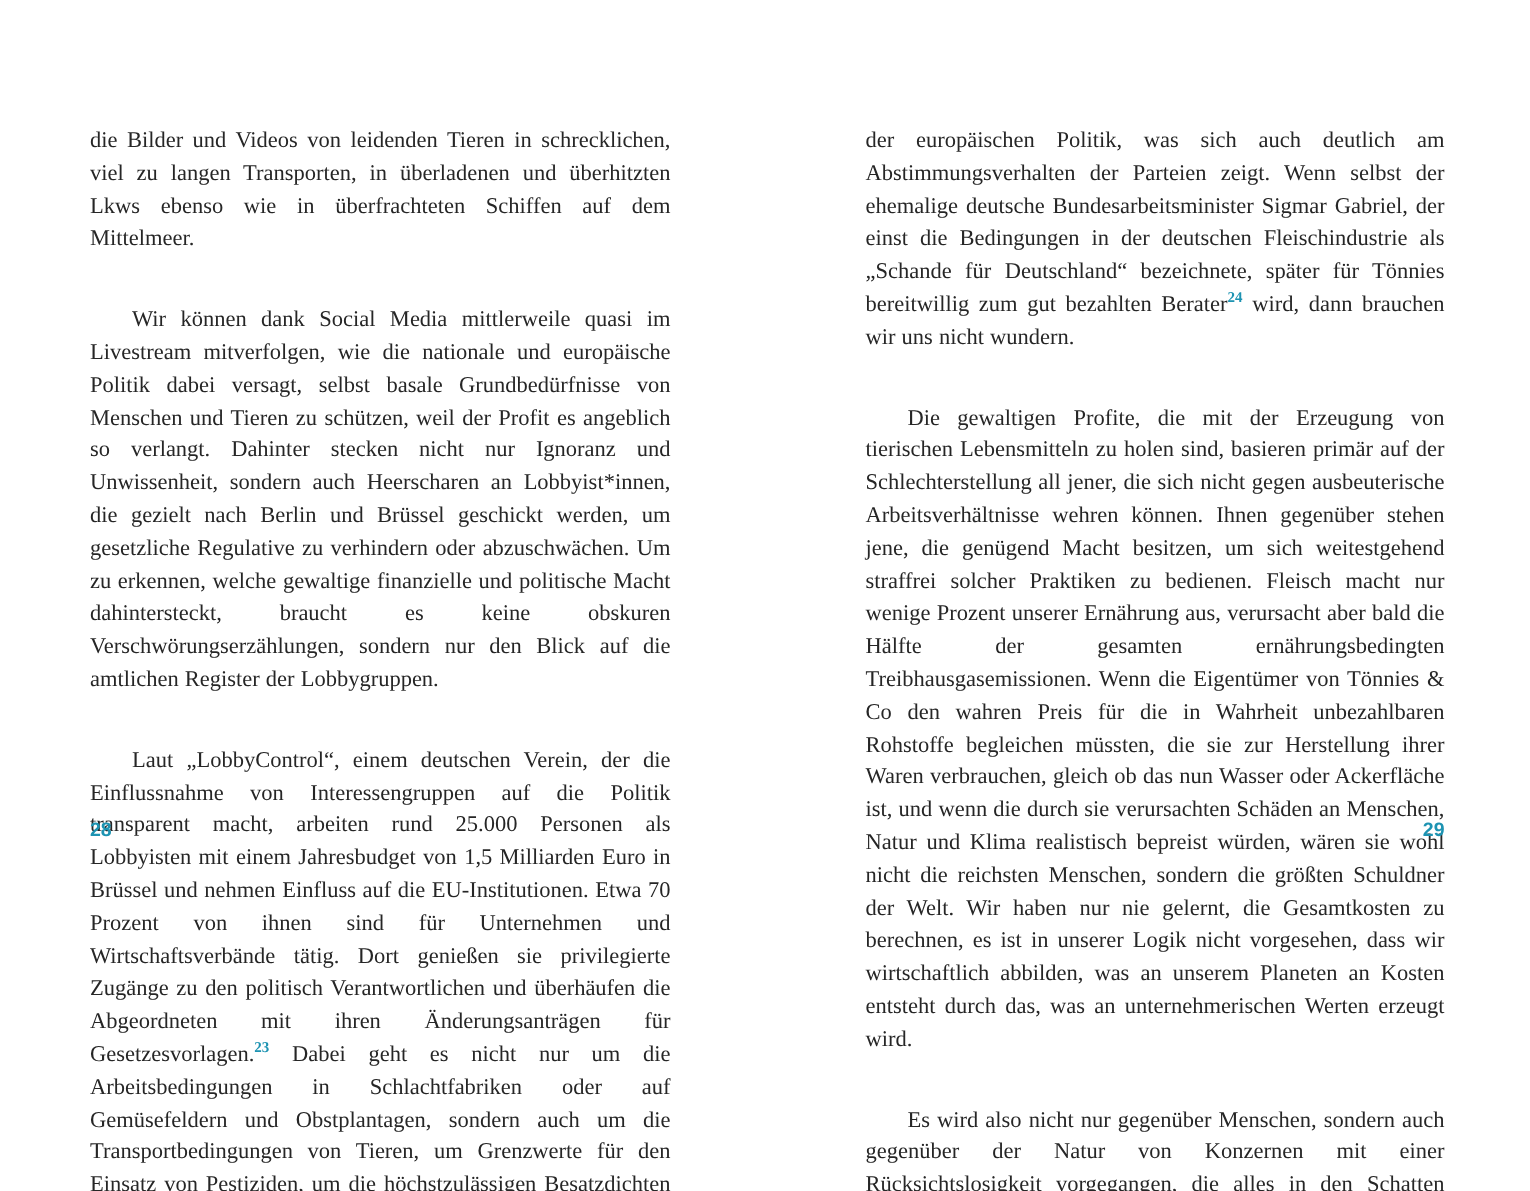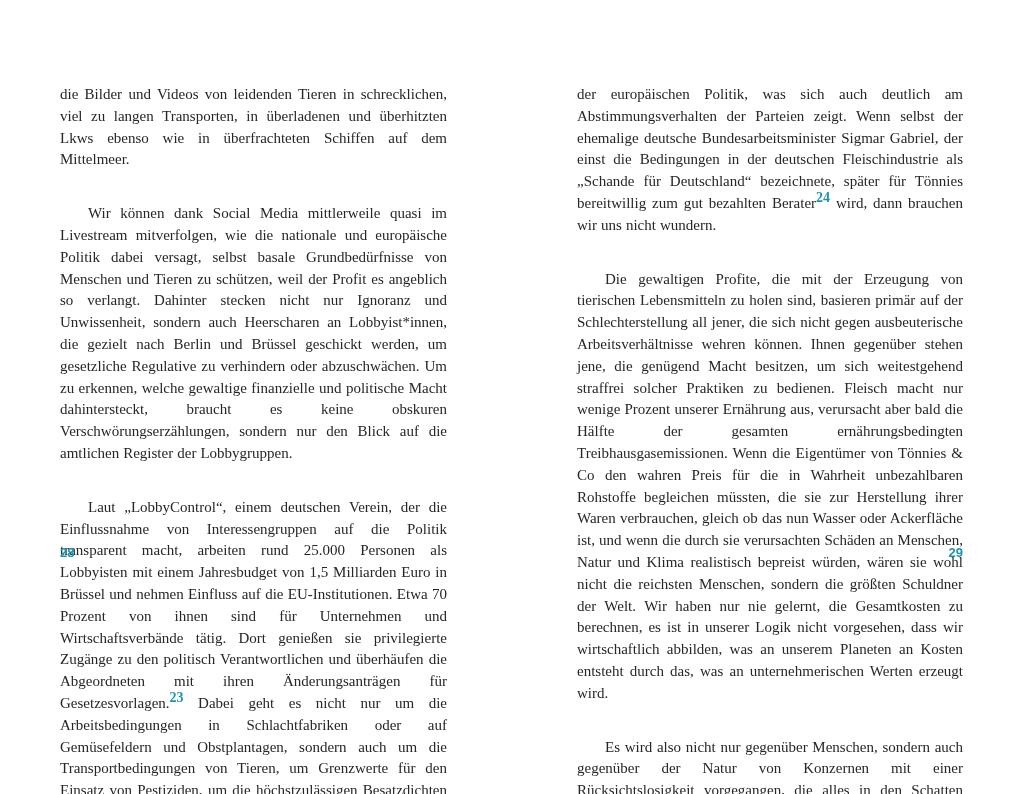--- a/index.html
+++ b/index.html
@@ -43,21 +43,21 @@
   .page-text p {
     margin: 0;
   }
   .page-text p.indent {
     text-indent: 28px;
     margin-top: 32px;
   }
   .page-text sup {
     color: #1d93b2;
     font-weight: bold;
-    font-size: 14px;
+    font-size: 10px;
     line-height: 0;
     vertical-align: super;
   }
   .page-number {
     position: absolute;
     bottom: 36px;
     font-family: "Liberation Sans", sans-serif;
     font-size: 13px;
     font-weight: bold;
     color: #1d93b2;

